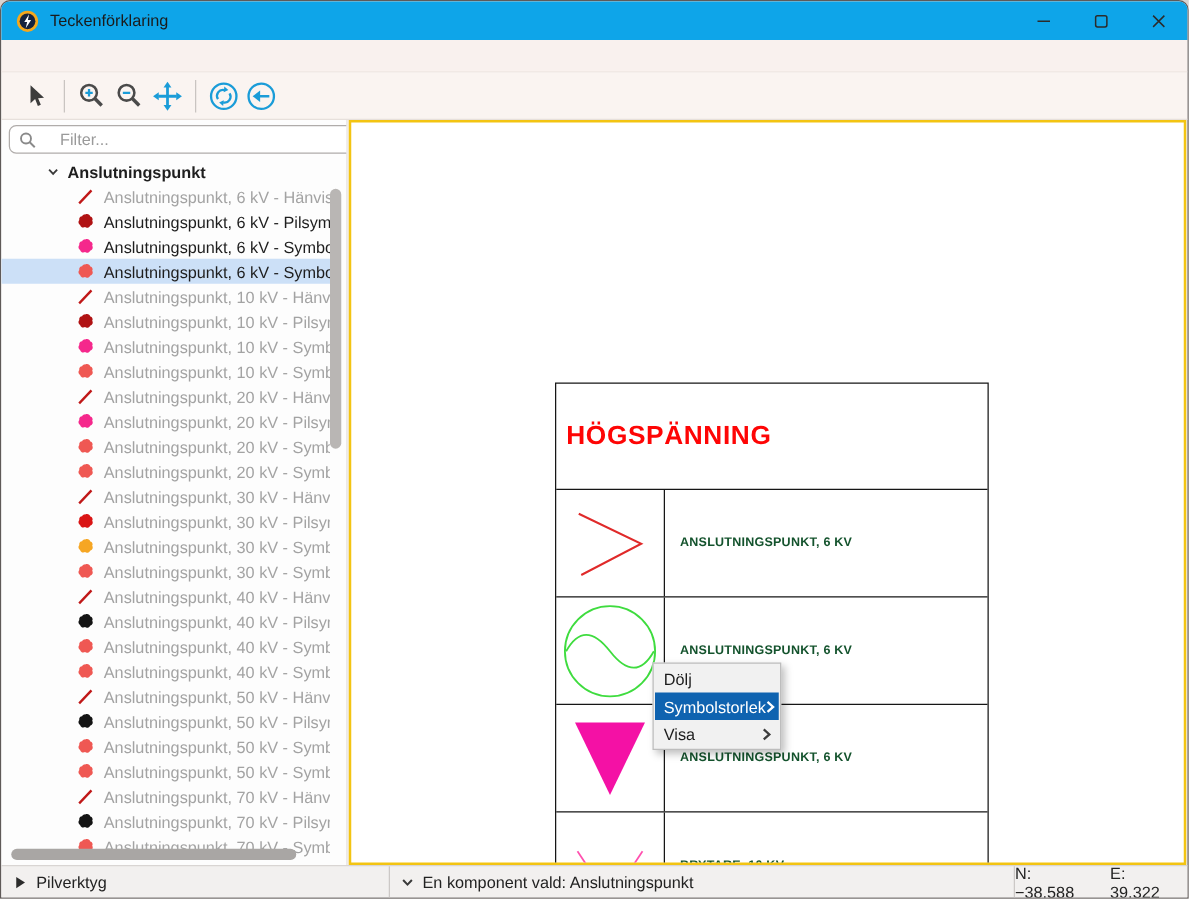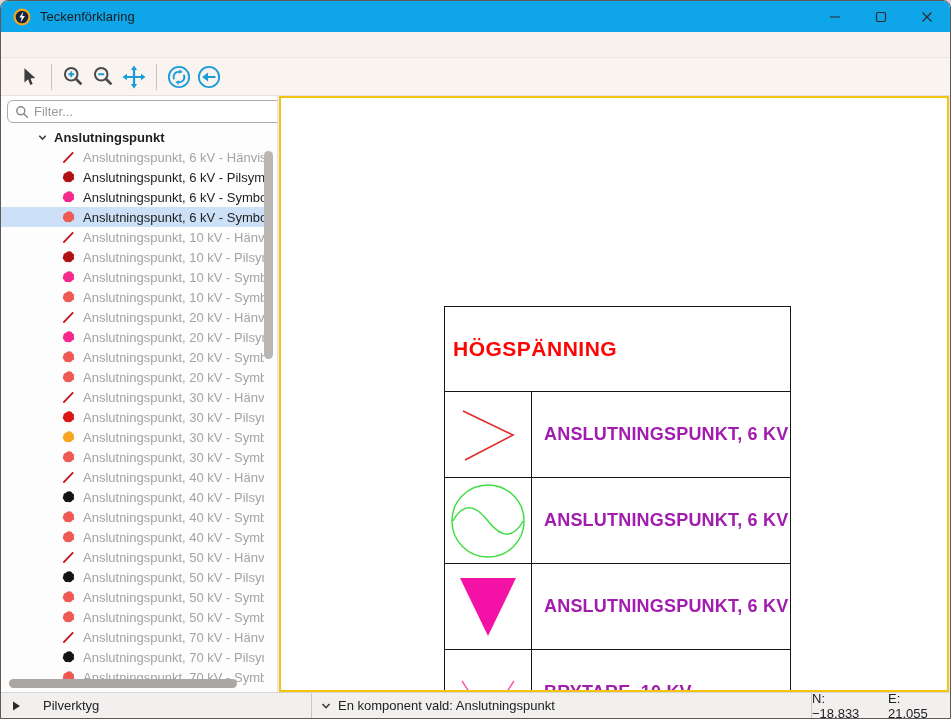--- a/index.html
+++ b/index.html
@@ -24,21 +24,21 @@
   .toolbar { position:absolute; left:0; top:57px; width:100%; height:38px;
     background:#faf4f1; display:flex; align-items:center; padding-left:14px;
     border-bottom:1px solid #e7e0dc; }
   .tb-btn { width:28px; height:30px; display:flex; align-items:center; justify-content:center; margin-right:2px; }
   .tb-sep { width:1px; height:26px; background:#c9c4c1; margin:0 8px 0 6px; }
   
   .sidebar { position:absolute; left:0; top:95px; width:277px; height:596px;
     background:#fdfdfd; border-right:1px solid #e6e2e0; overflow:hidden; }
   .filter-box { position:absolute; left:6px; top:4px; width:300px; height:23px;
     border:1px solid #b0acaa; border-radius:6px; background:#fff;
-    display:flex; align-items:center; padding-left:7px; gap:5px; }
+    display:flex; align-items:center; padding-left:7px; gap:19px; }
   .filter-box input { border:none; outline:none; flex:1; font-size:13px;
     font-family:"Liberation Sans",sans-serif; color:#333; background:transparent; }
   .filter-box input::placeholder { color:#9a9a9a; }
   .tree-root-row { position:absolute; left:0; top:31px; width:262px; height:20px;
     display:flex; align-items:center; padding-left:36px; gap:6px; }
   .tree-root-row .ti-label { font-size:13px; font-weight:600; color:#1e1e1e; }
   .tree-items { position:absolute; left:0; top:51px; width:263px; }
   .tree-item { height:20px; display:flex; align-items:center; padding-left:60px; gap:7px;
     white-space:nowrap; overflow:hidden; }
   .tree-item .ti-icon { width:15px; height:15px; flex:0 0 15px; display:flex; }
@@ -56,21 +56,21 @@
   .canvas { position:absolute; left:278px; top:95px; width:670px; height:596px;
     background:#fff; border:2px solid #f3c412; overflow:hidden; }
   .lg-table { position:absolute; left:163px; top:208px; width:347px;
     border:1.5px solid #161616; }
   .lg-header { height:84px; display:flex; align-items:center; padding-left:8px; }
   .lg-header-text { color:#fe0505; font-size:21px; letter-spacing:.5px;font-weight:bold; }
   .lg-row { height:86px; display:flex; border-top:1.5px solid #161616; }
   .lg-sym { width:87px; flex:0 0 87px; border-right:1.5px solid #161616;
     display:flex; align-items:center; justify-content:center; }
   .lg-label { flex:1; display:flex; align-items:center; padding-left:12px;
-    font-size:18px; font-weight:bold; color:#a21caf; letter-spacing:.2px; }
+    font-size:10px; font-weight:bold; color:#14532d; letter-spacing:.2px; }
   .lg-row svg { display:none; }
   .lg-row.symbol-chevron .s-chevron { display:block; }
   .lg-row.symbol-generator .s-generator { display:block; }
   .lg-row.symbol-triangle .s-triangle { display:block; }
   .lg-row.symbol-switch .s-switch { display:block; margin-top:30px; }
   
   .ctx-menu { position:absolute; left:521px; top:529px; width:103px;
     background:#f1f1f1; border:1px solid #bdbdbd; padding:1px;
     box-shadow:3px 3px 6px rgba(0,0,0,.25); z-index:20; }
   .ctx-item { height:22px; display:flex; align-items:center; padding:0 6px 0 7px;
@@ -84,21 +84,21 @@
     background:#f1f1f1; border:1px solid #bdbdbd; padding:2px 0;
     box-shadow:3px 3px 6px rgba(0,0,0,.25); z-index:21; }
   .sub-item { height:19px; display:flex; align-items:center; gap:6px; padding-left:5px;
     font-size:13px; color:#1c1c1c; }
   .radio { width:13px; height:13px; border-radius:50%; border:1px solid #a5a5a5; background:#fff; flex:0 0 13px; }
   .sub-item.selected .radio { border:4px solid #0a74d1; }
   
   .statusbar { position:absolute; left:0; bottom:0; width:100%; height:26px;
     background:#f2f0ef; border-top:1px solid #d9d5d3; font-size:13px; color:#222; }
   .sb-left { position:absolute; left:0; top:0; width:310px; height:100%;
-    display:flex; align-items:center; padding-left:11px; gap:22px; }
+    display:flex; align-items:center; padding-left:11px; gap:8px; }
   .sb-mid { position:absolute; left:310px; top:0; width:500px; height:100%;
     border-left:1px solid #ccc8c6; display:flex; align-items:center; padding-left:8px; gap:6px; }
   .sb-right { position:absolute; left:810px; top:0; right:0; height:100%;
     border-left:1px solid #ccc8c6; display:flex; align-items:center; justify-content:flex-end;
     padding-right:8px; gap:14px; }
 </style>
 </head>
 <body>
 
 <div class="window">
@@ -494,33 +494,55 @@
         <line x1="2" y1="1" x2="37" y2="54" stroke-width="1.4" stroke="#ff4fae"></line>
         <line x1="54" y1="1" x2="19" y2="54" stroke-width="1.4" stroke="#ff4fae"></line>
       </svg>
     </div>
     <div class="lg-label">BRYTARE, 10 KV</div>
   </div>
         </div>
     </div>
   </div>
 
+  <div class="ctx-menu">
+      <div class="ctx-item">
+    <span class="ctx-label">Dölj</span>
+
+  </div>
+      <div class="ctx-item highlighted submenu">
+    <span class="ctx-label">Symbolstorlek</span>
+    <span class="ctx-arrow">
+      <svg width="7" height="11" viewBox="0 0 7 11">
+            <path d="M1 1.5 L5.5 5.5 L1 9.5" fill="none" stroke-width="1.8"></path>
+          </svg>
+    </span>
+  </div>
+      <div class="ctx-item submenu">
+    <span class="ctx-label">Visa</span>
+    <span class="ctx-arrow">
+      <svg width="7" height="11" viewBox="0 0 7 11">
+            <path d="M1 1.5 L5.5 5.5 L1 9.5" fill="none" stroke-width="1.8"></path>
+          </svg>
+    </span>
+  </div>
+    </div>
 
 
   <div class="statusbar">
     <div class="sb-left">
       <svg width="9" height="10" viewBox="0 0 9 10">
         <path d="M1 0.5 L8 5 L1 9.5 Z" fill="#2b2b2b"></path>
       </svg>
       <span>Pilverktyg</span>
     </div>
     <div class="sb-mid">
       <svg width="12" height="12" viewBox="0 0 12 12">
         <path d="M2.5 4 L6 7.7 L9.5 4" fill="none" stroke="#3a3a3a" stroke-width="1.6"></path>
       </svg>
       <span>En komponent vald: Anslutningspunkt</span>
     </div>
     <div class="sb-right">
-      <span>N: −18,833</span>
-      <span>E: 21,055</span>
+      <span>N: −38,588</span>
+      <span>E: 39,322</span>
     </div>
   </div>
 </div>
 
 </body></html>

